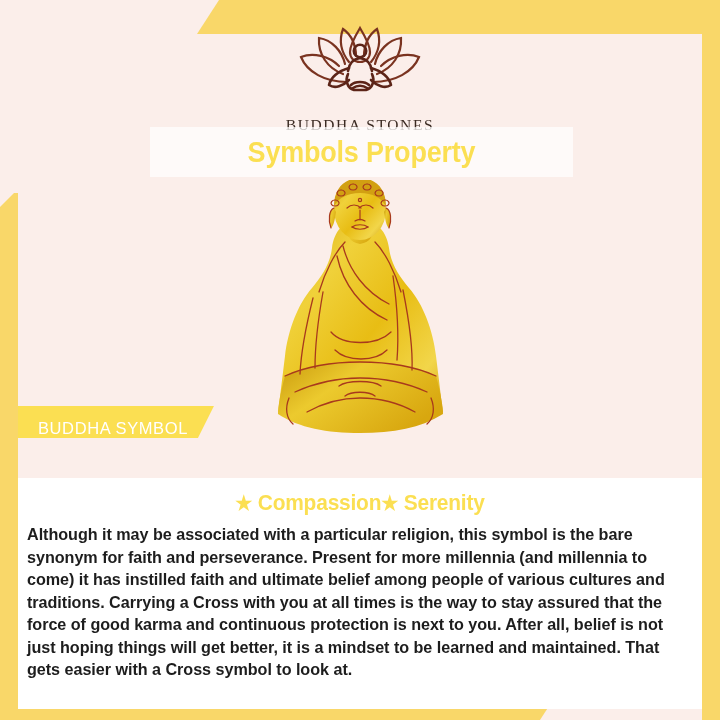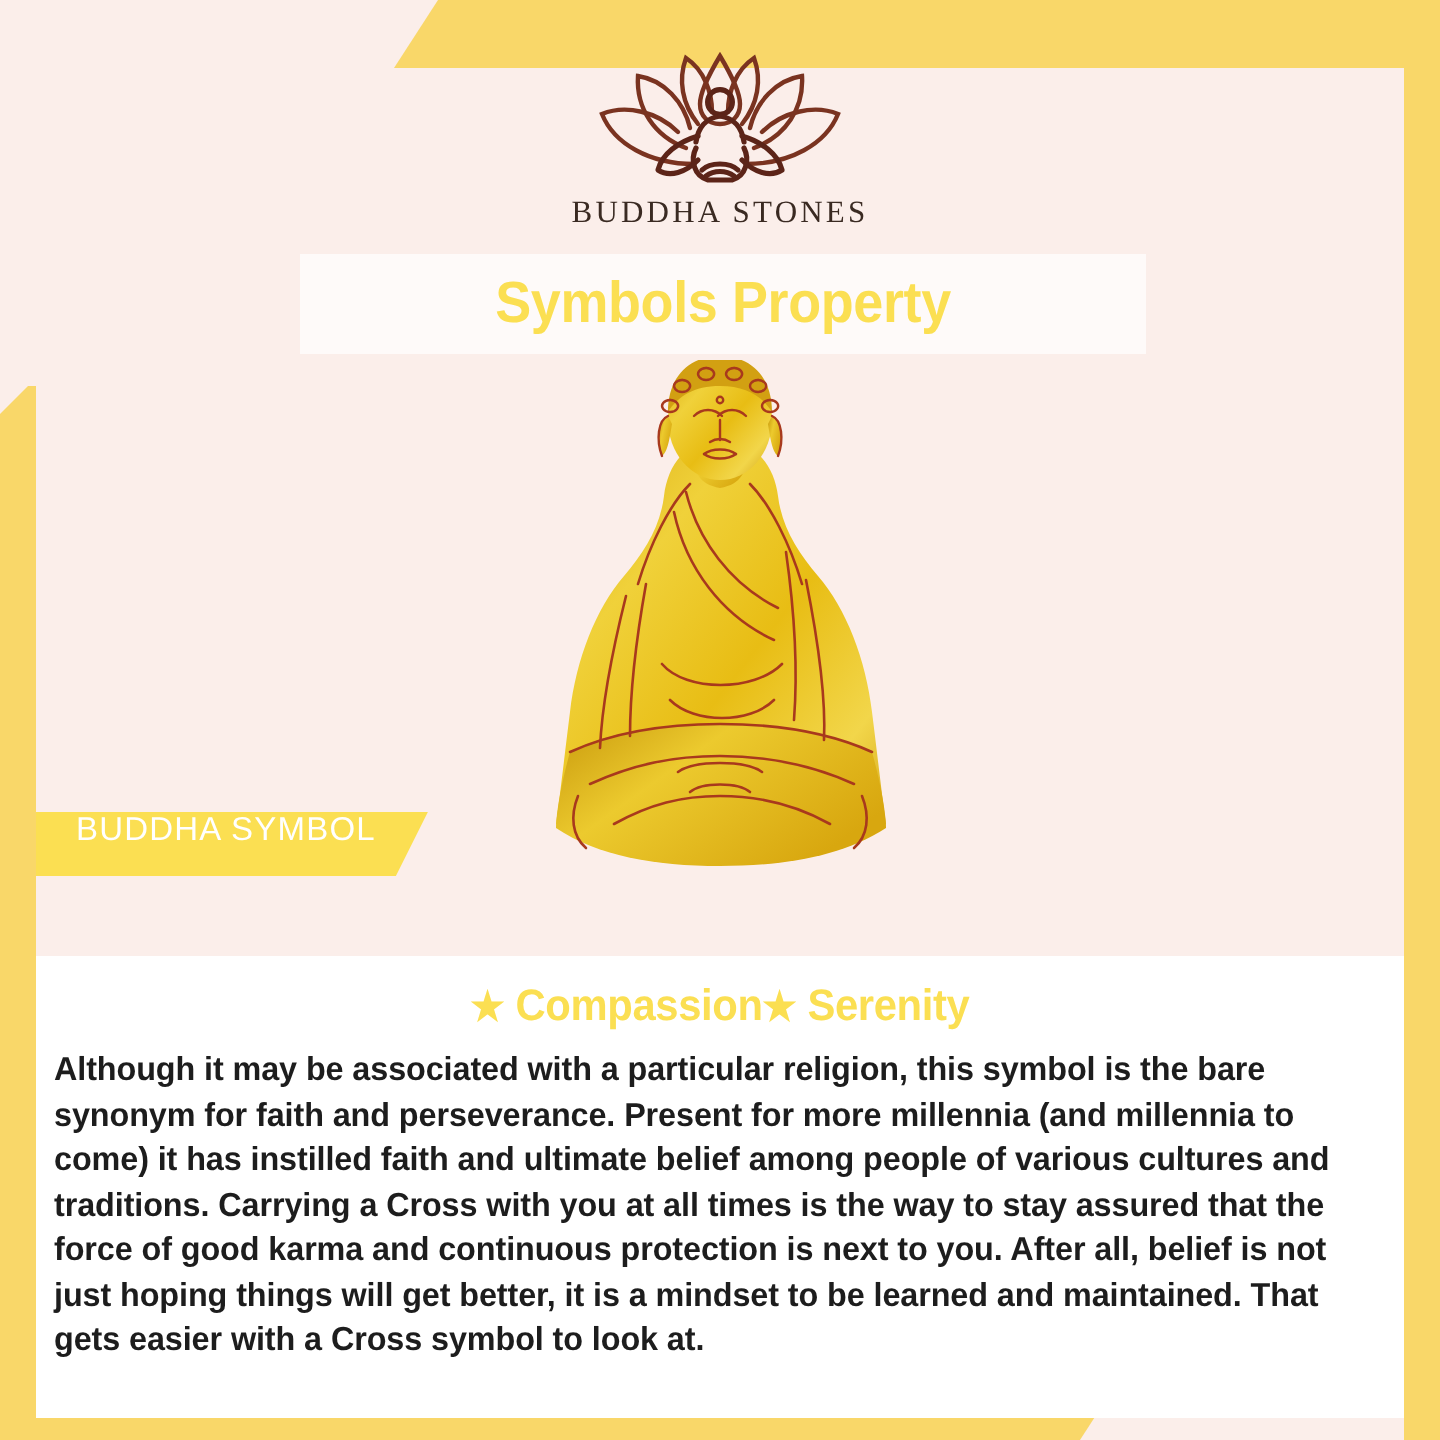--- a/index.html
+++ b/index.html
@@ -42,21 +42,21 @@
     background:#fbeeea;
   }
 
   
   .logo-wrap {
     position:absolute; left:0; right:0; top:24px;
     display:flex; flex-direction:column; align-items:center;
   }
   .logo-mark { width:150px; height:72px; display:block; }
   .logo-text {
-    margin-top:2px;
+    margin-top:20px;
     font-family:"Liberation Serif", serif;
     font-size:15.5px;
     letter-spacing:1.6px;
     color:#3a2a22;
     font-weight:400;
   }
 
   
   .title-banner {
     position:absolute;
@@ -82,21 +82,21 @@
     overflow:hidden;
   }
   .buddha-svg { width:175px; height:268px; display:block; }
 
   
   .badge {
     position:absolute;
     left:18px; top:406px; height:32px;
     padding:0 26px 0 20px;
     background:#fbdf52;
-    display:flex; align-items:flex-start;
+    display:flex; align-items:flex-end;
     clip-path: polygon(0 0, 100% 0, calc(100% - 16px) 100%, 0 100%);
   }
   .badge-label {
     color:#ffffff;
     font-size:16.5px;
     letter-spacing:0.6px;
     white-space:nowrap;
   }
 
   

